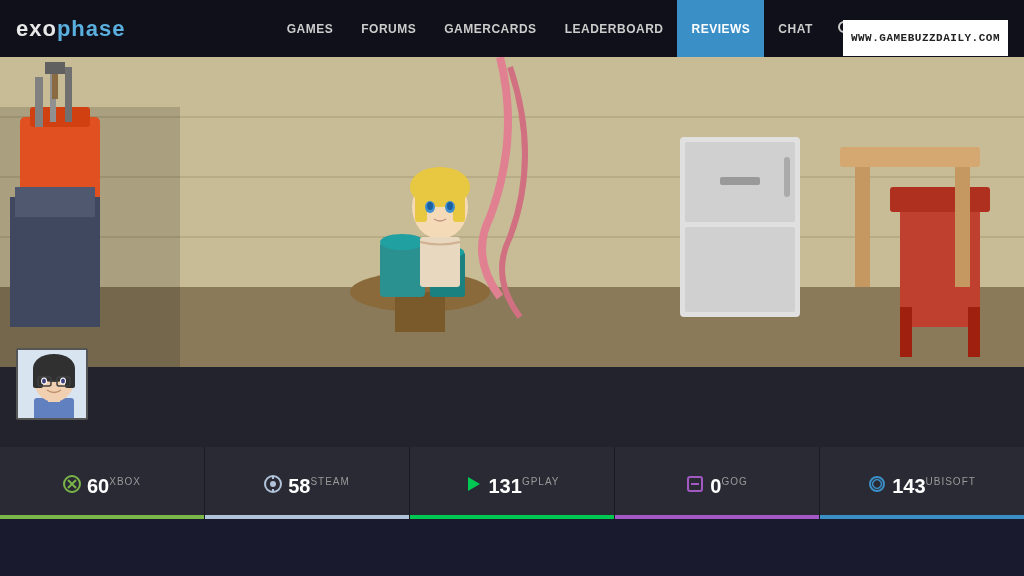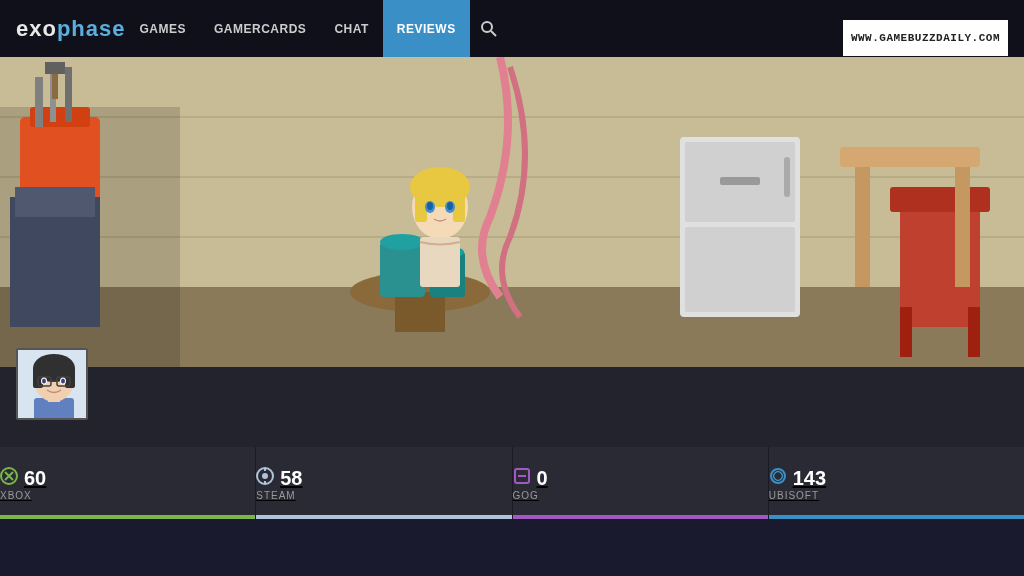--- a/index.html
+++ b/index.html
@@ -28,20 +28,21 @@
       color: #fff;
       letter-spacing: 1px;
     }
     #logo span.exo { color: #e8e8e8; }
     #logo span.phase { color: #5aafdf; }
     nav {
       display: flex;
       align-items: center;
       gap: 0;
       flex: 1;
+      justify-content: center;
     }
     .nav-item {
       color: #ccc;
       font-size: 12px;
       font-weight: 600;
       letter-spacing: 0.5px;
       padding: 0 14px;
       height: 57px;
       display: flex;
       align-items: center;
@@ -105,26 +106,25 @@
       top: 447px;
       left: 0; right: 0;
       height: 72px;
       background: #2a2a35;
       display: flex;
       align-items: center;
     }
     .platform-item {
       flex: 1;
       display: flex;
-      flex-direction: column;
+      align-items: center;
       justify-content: center;
       height: 100%;
       position: relative;
       border-right: 1px solid #1a1a25;
-      text-decoration: underline;
     }
     .platform-item:last-child { border-right: none; }
     .platform-top {
       display: flex;
       align-items: center;
       gap: 6px;
       margin-top: 6px;
     }
     .platform-icon {
       font-size: 18px;
@@ -198,23 +198,25 @@
 <body>
 
 <div class="watermark">WWW.GAMEBUZZDAILY.COM</div>
 
 <div id="header">
   <div id="logo">
     <span class="exo">exo</span><span class="phase">phase</span>
   </div>
   <nav>
     <div class="nav-item">GAMES</div>
+    <div class="nav-item">FORUMS</div>
     <div class="nav-item">GAMERCARDS</div>
+    <div class="nav-item">LEADERBOARD</div>
+    <div class="nav-item active">REVIEWS</div>
     <div class="nav-item">CHAT</div>
-    <div class="nav-item active">REVIEWS</div>
     <div class="nav-search">
       <svg width="18" height="18" viewBox="0 0 18 18">
         <circle cx="7" cy="7" r="5" stroke="#ccc" stroke-width="2" fill="none"></circle>
         <line x1="11" y1="11" x2="16" y2="16" stroke="#ccc" stroke-width="2"></line>
       </svg>
     </div>
   </nav>
 </div>
 
 <div id="hero">
@@ -393,20 +395,32 @@
             <line x1="9" y1="1" x2="9" y2="4" stroke="#b0c3d9" stroke-width="2"></line>
             <line x1="9" y1="14" x2="9" y2="17" stroke="#b0c3d9" stroke-width="2"></line>
           </svg>
       </span>
       <span class="platform-count">58</span>
     </div>
     <div class="platform-name">STEAM</div>
     <div class="platform-color-bar bar-steam"></div>
   </div>
 
+  <div class="platform-item">
+    <div class="platform-top">
+      <span class="platform-icon">
+        <svg width="18" height="18" viewBox="0 0 18 18">
+            <polygon points="3,2 15,9 3,16" fill="#00c853"></polygon>
+          </svg>
+      </span>
+      <span class="platform-count">131</span>
+    </div>
+    <div class="platform-name">GPLAY</div>
+    <div class="platform-color-bar bar-gplay"></div>
+  </div>
 
   <div class="platform-item">
     <div class="platform-top">
       <span class="platform-icon">
         <svg width="18" height="18" viewBox="0 0 18 18">
             <rect x="2" y="2" width="14" height="14" fill="none" stroke="#a259c4" stroke-width="2" rx="2"></rect>
             <line x1="5" y1="9" x2="13" y2="9" stroke="#a259c4" stroke-width="2"></line>
           </svg>
       </span>
       <span class="platform-count">0</span>

